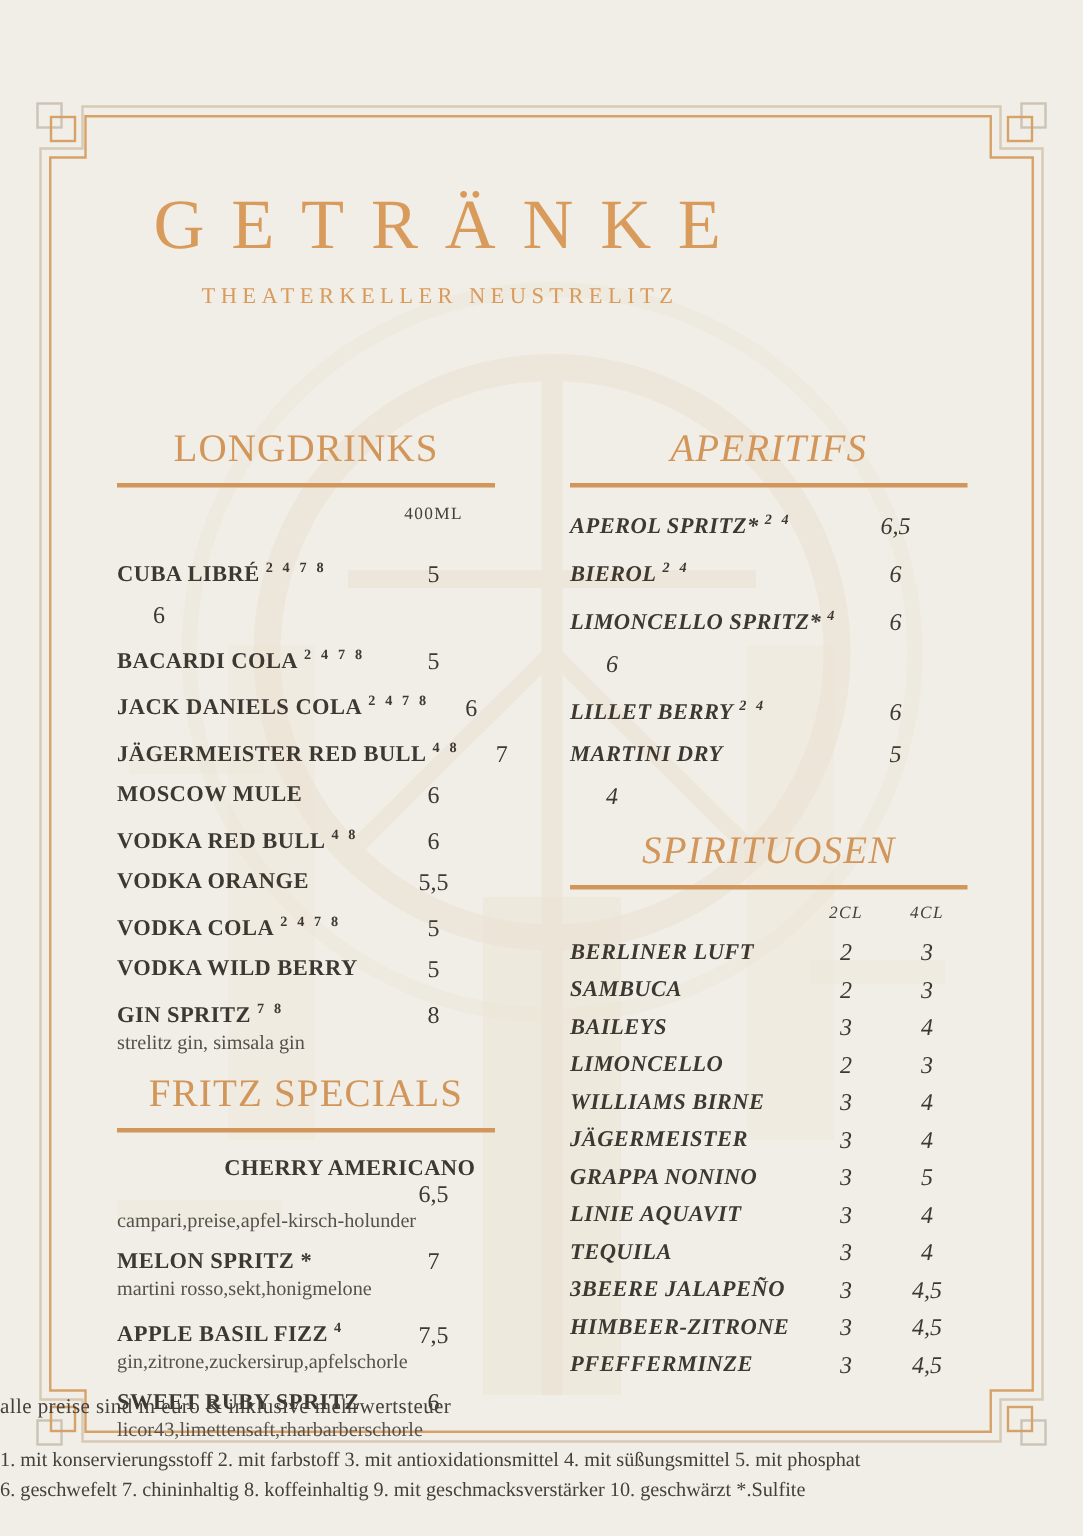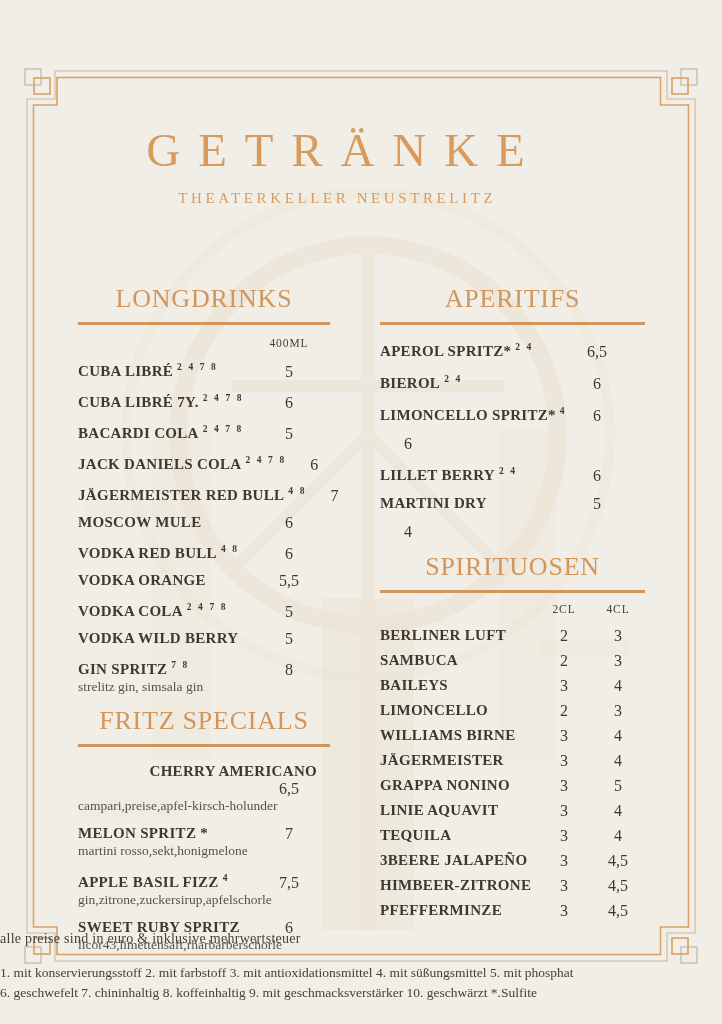--- a/index.html
+++ b/index.html
@@ -5,41 +5,41 @@
   html,body{margin:0;padding:0;}
   body{
     width:722px;height:1024px;position:relative;overflow:hidden;
     background:#f1eee7;
     font-family:"Liberation Serif","DejaVu Serif",serif;
     color:#3e3833;
   }
   .layer{position:absolute;left:0;top:0;pointer-events:none;}
 
   
-  .menu-header{position:absolute;left:0;top:124px;width:583px;text-align:center;margin-left:44px;}
+  .menu-header{position:absolute;left:0;top:124px;width:583px;text-align:center;}
   .menu-title{
     font-size:47px;line-height:52px;font-weight:400;color:#d89b5c;
     letter-spacing:0.38em;margin:0;text-indent:0.38em;
   }
   .menu-subtitle{
     margin-top:14px;font-size:15px;color:#d89b5c;letter-spacing:0.24em;text-indent:0.24em;
   }
 
   
   .col{position:absolute;top:283px;}
   .col-left{left:78px;width:252px;}
-  .col-right{left:380px;width:265px;}
+  .col-right{left:380px;width:265px;font-style:italic;}
 
   h2.section-title{
     margin:0;text-align:center;font-weight:400;
     font-size:26px;line-height:32px;color:#d2955a;letter-spacing:0.03em;
   }
   .rule{height:3px;background:#d2955a;margin-top:7px;}
 
-  .size-header-row{display:flex;justify-content:flex-end;margin:12px 0 10px 0;}
+  .size-header-row{display:flex;justify-content:flex-end;margin:12px 0 22px 0;}
   .size-col{width:56px;text-align:center;font-size:11.5px;letter-spacing:0.08em;color:#45403a;}
   .ld-sizes{padding-right:13px;}
   .sp-sizes{margin:10px 0 12px 0;}
   .sp-sizes .size-col{width:54px;}
 
   .row{display:flex;align-items:flex-end;}
   .ap-row{margin-bottom:11px;padding-right:20px;}
   .sp-row{margin-bottom:8px;}
   .item-block{margin-bottom:10px;padding-right:13px;}
 
@@ -124,21 +124,20 @@
       <div class="item-block">
         <div class="row">
           <span class="item-name"><span>CUBA LIBRÉ</span><span class="sup">2 4 7 8</span></span>
           <span class="price">5</span>
         </div>
 
       </div>
 
       <div class="item-block">
         <div class="row">
-          <span class="item-name"><span>CUBA LIBRÉ 7Y.</span><span class="sup">2 4 7 8</span></span>
           <span class="price">6</span>
         </div>
 
       </div>
 
       <div class="item-block">
         <div class="row">
           <span class="item-name"><span>BACARDI COLA</span><span class="sup">2 4 7 8</span></span>
           <span class="price">5</span>
         </div>

